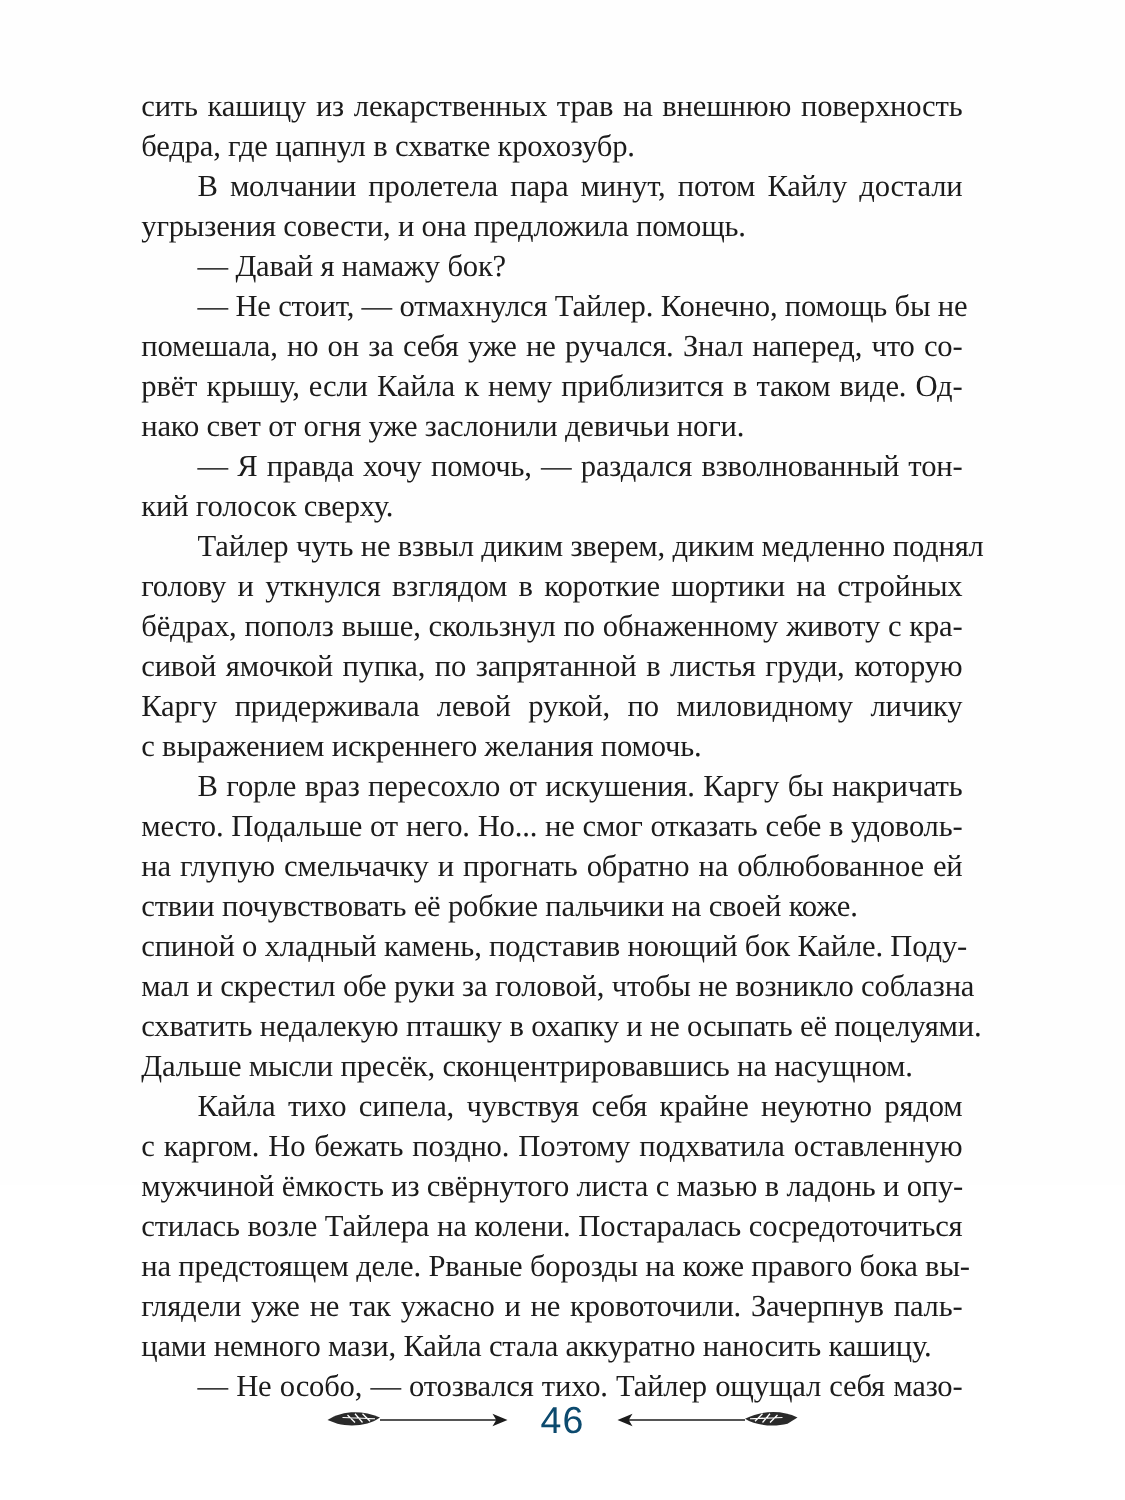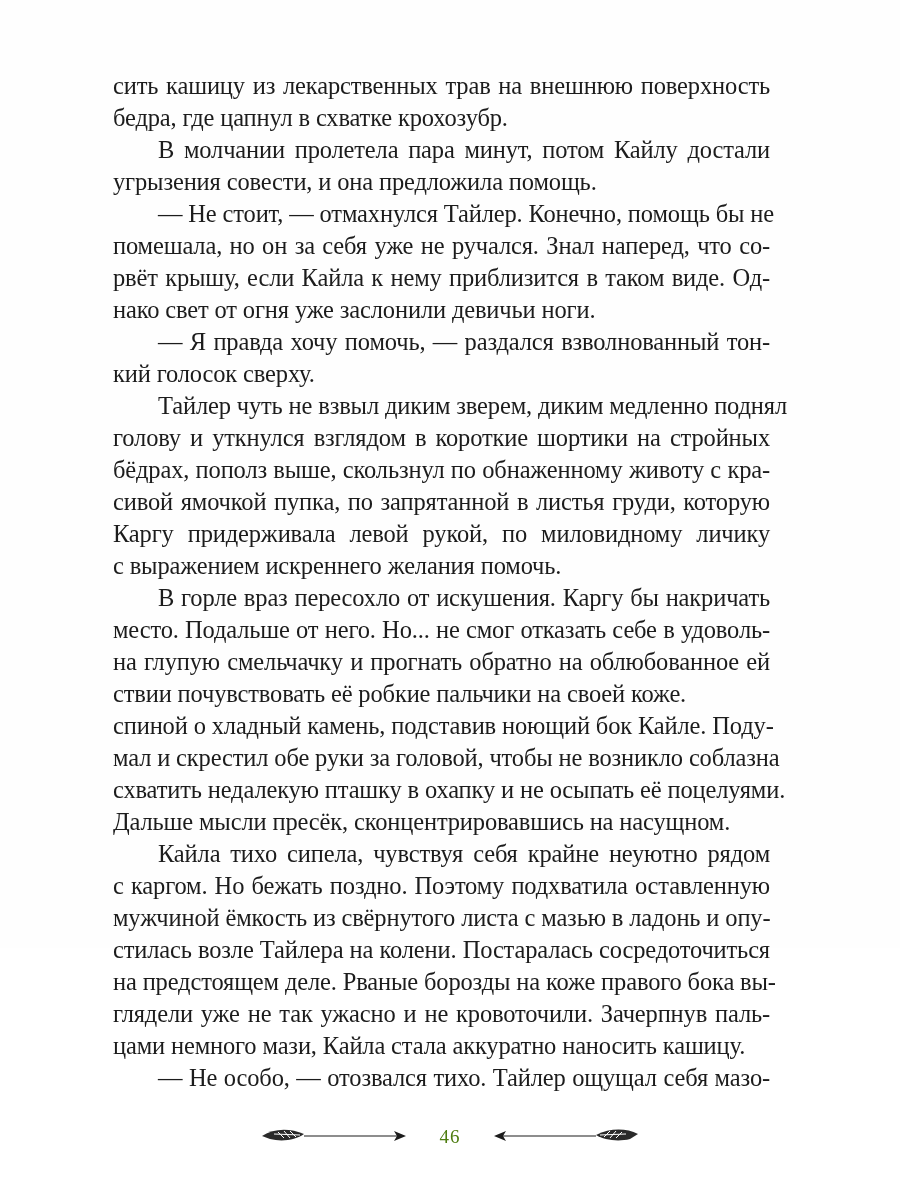--- a/index.html
+++ b/index.html
@@ -55,35 +55,36 @@
     }
     .orn {
       display: flex;
       align-items: center;
       width: 150px;
       height: 30px;
     }
     .page-number {
       width: 80px;
       text-align: center;
-      font-size: 19px;
-      font-family: Liberation Serif, serif;
-      color: #4d7c0f;
+      font-size: 30px;
+      font-family: Liberation Sans, sans-serif;
+      color: #0c4a6e;
       letter-spacing: 1px;
     }
   </style>
 </head>
 <body>
 
 <div class="page">
   <div class="text-block" id="text-block">
       <div class="line">сить кашицу из лекарственных трав на внешнюю поверхность</div>
       <div class="line last">бедра, где цапнул в схватке крохозубр.</div>
       <div class="line indent">В молчании пролетела пара минут, потом Кайлу достали</div>
       <div class="line last">угрызения совести, и она предложила помощь.</div>
+      <div class="line indent last">— Давай я намажу бок?</div>
       <div class="line indent">— Не стоит, — отмахнулся Тайлер. Конечно, помощь бы не</div>
       <div class="line">помешала, но он за себя уже не ручался. Знал наперед, что со-</div>
       <div class="line">рвёт крышу, если Кайла к нему приблизится в таком виде. Од-</div>
       <div class="line last">нако свет от огня уже заслонили девичьи ноги.</div>
       <div class="line indent">— Я правда хочу помочь, — раздался взволнованный тон-</div>
       <div class="line last">кий голосок сверху.</div>
       <div class="line indent">Тайлер чуть не взвыл диким зверем, диким медленно поднял</div>
       <div class="line">голову и уткнулся взглядом в короткие шортики на стройных</div>
       <div class="line">бёдрах, пополз выше, скользнул по обнаженному животу с кра-</div>
       <div class="line">сивой ямочкой пупка, по запрятанной в листья груди, которую</div>

